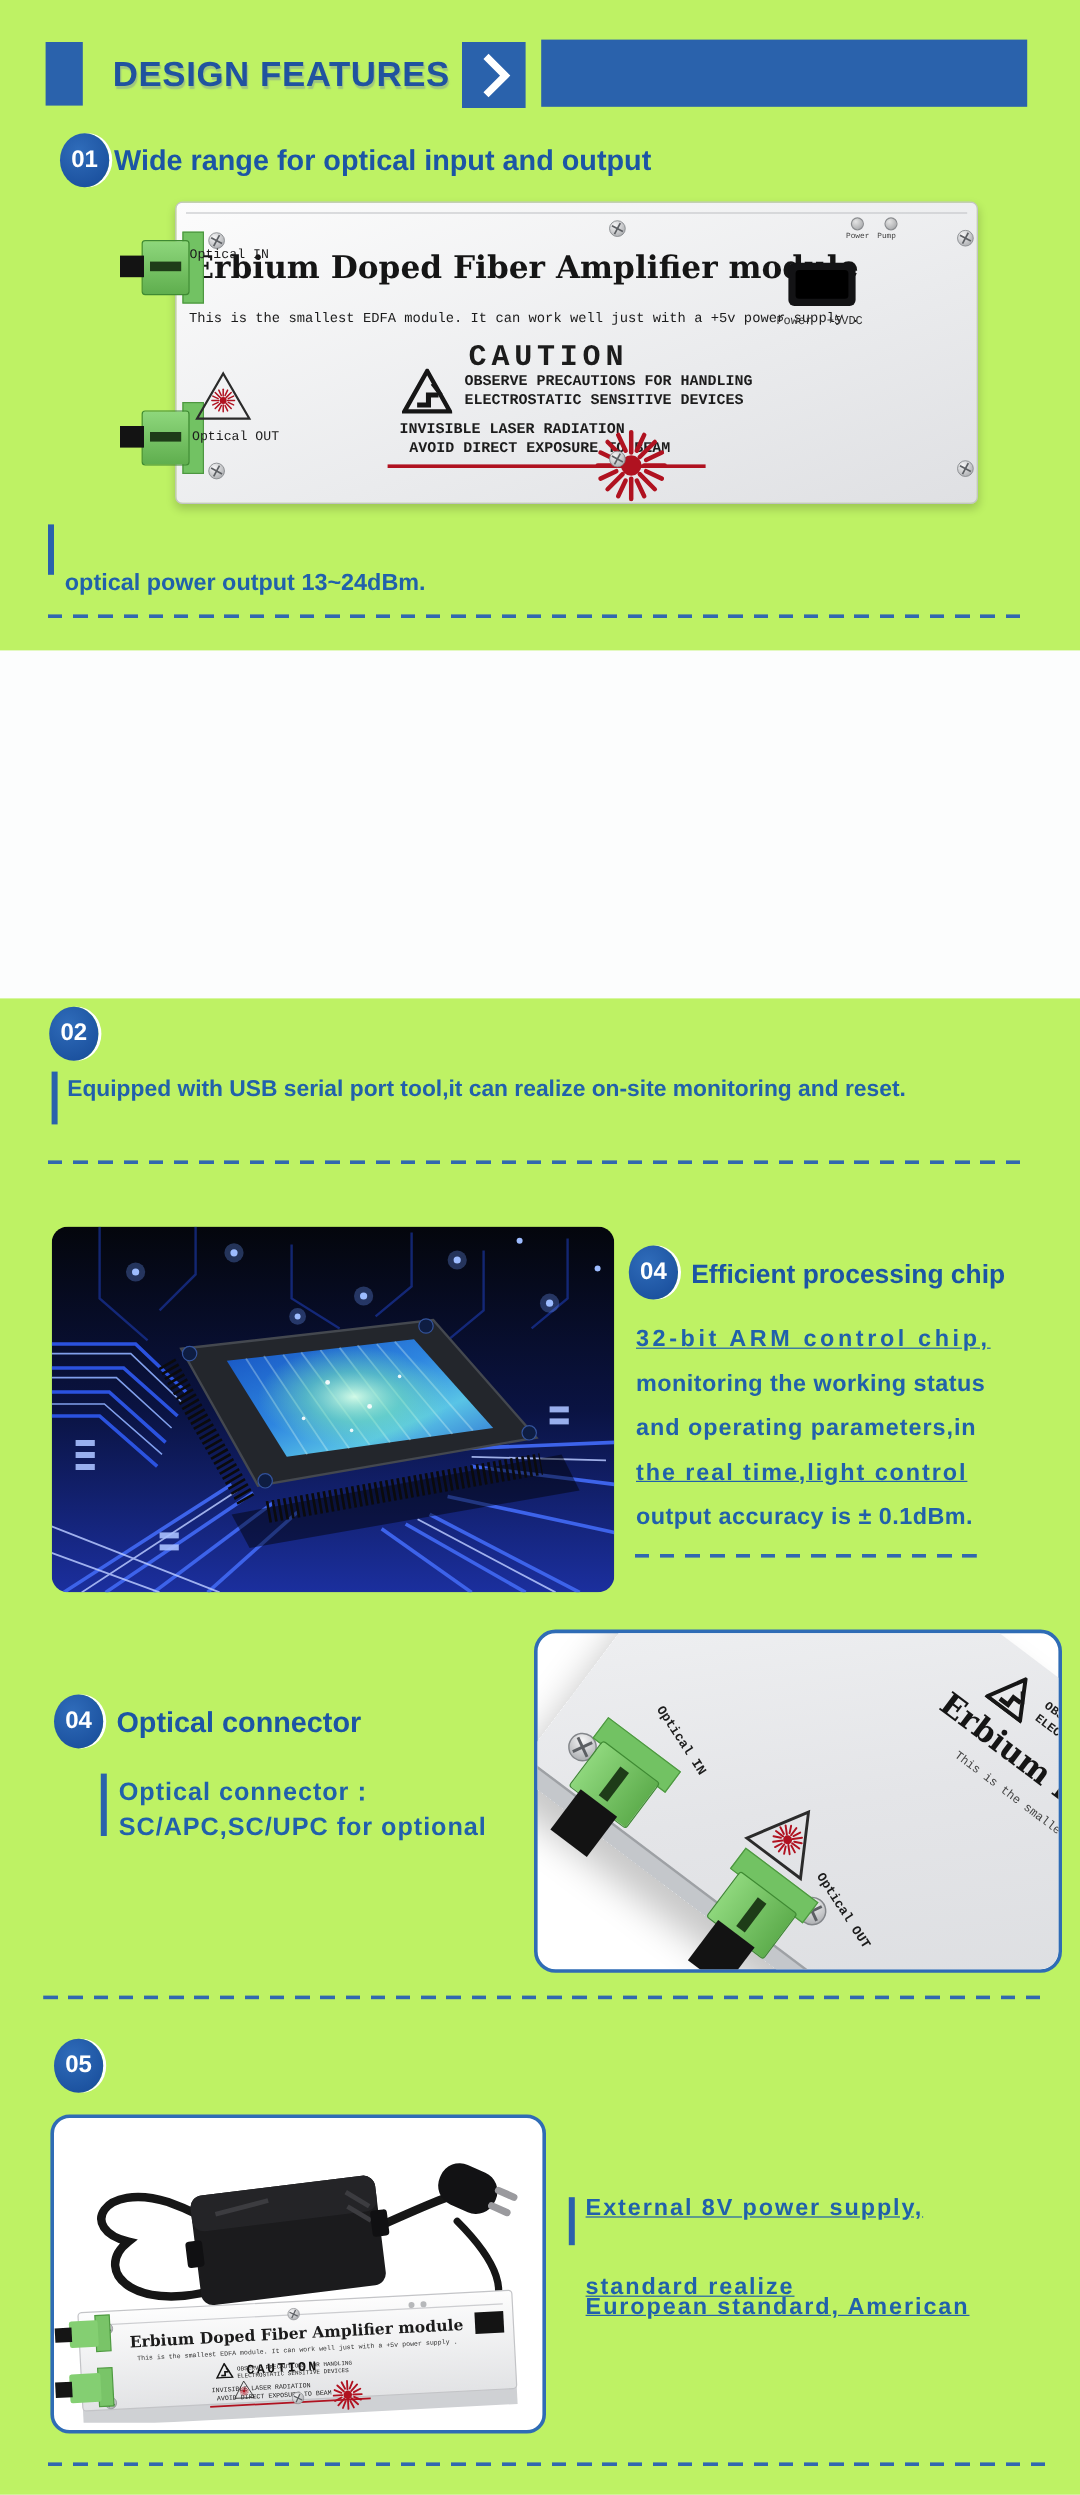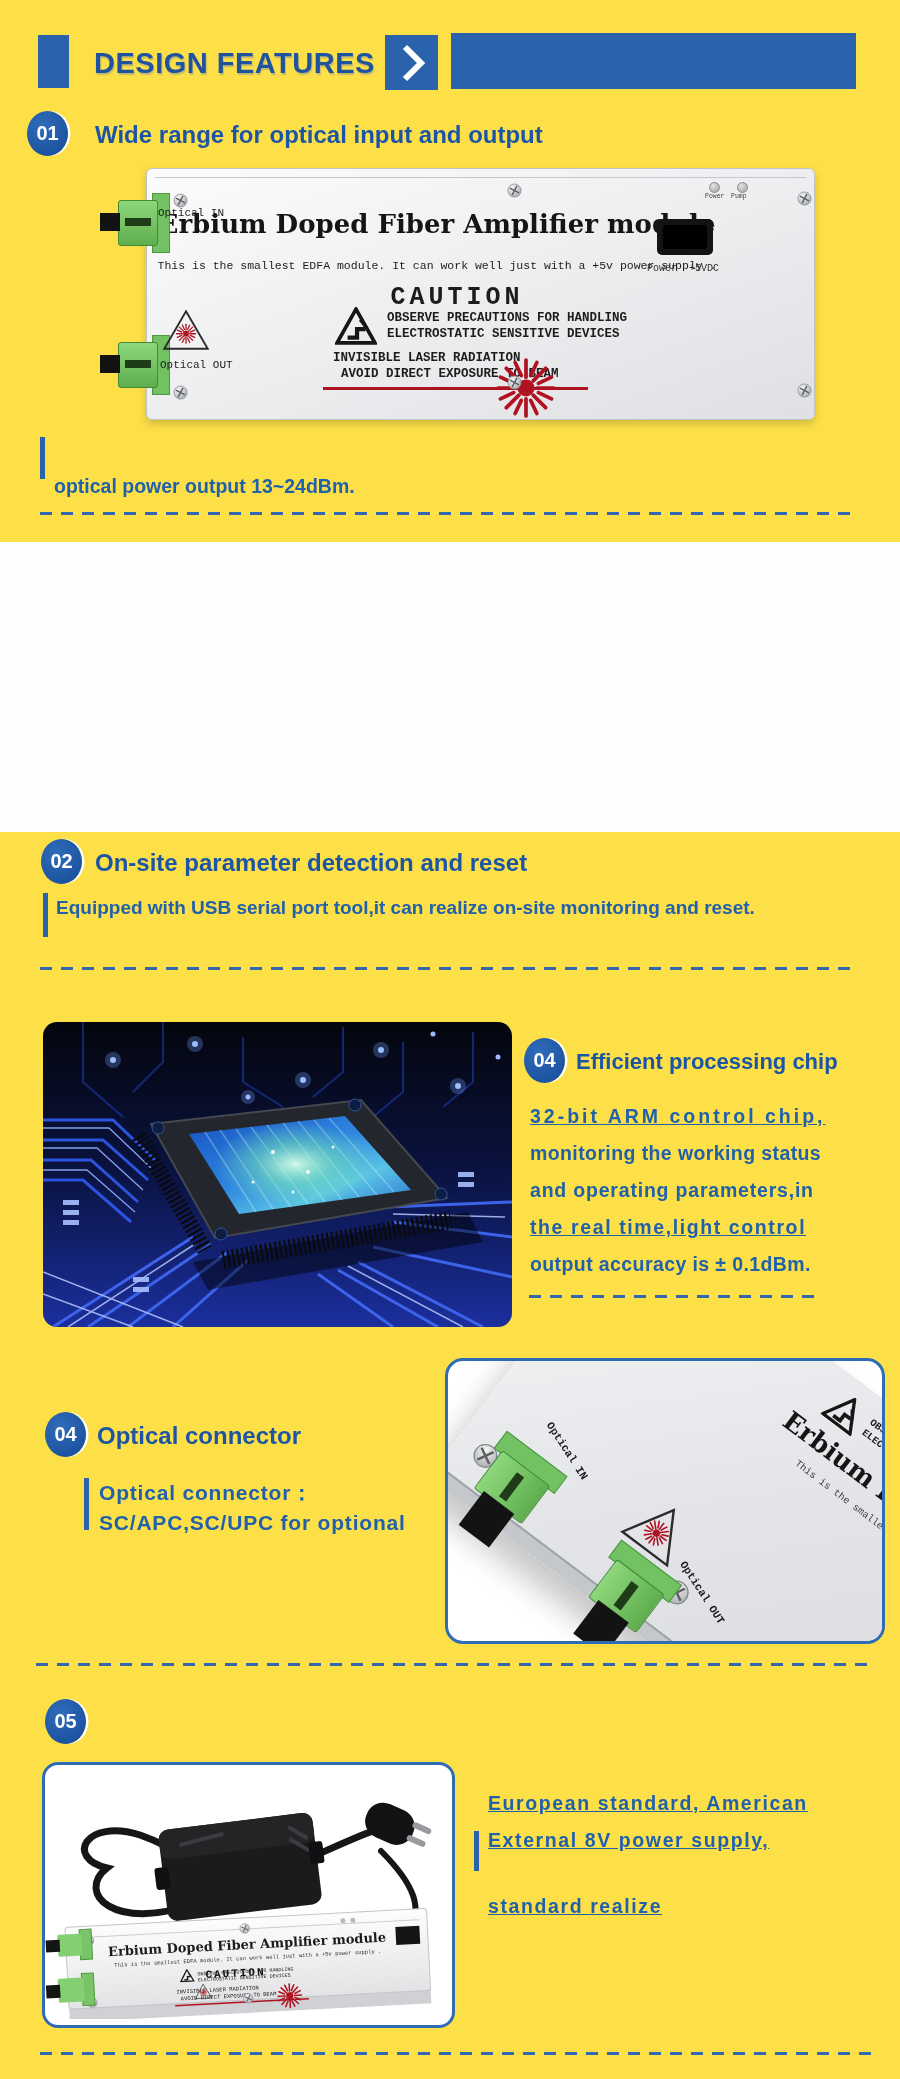--- a/index.html
+++ b/index.html
@@ -1,16 +1,16 @@
 <!DOCTYPE html>
 <html><head>
 <meta charset="utf-8">
 <style>
   html,body{margin:0;padding:0;background:#eff1f3;}
-  #page{position:relative;width:900px;height:2079px;background:#fde047;overflow:hidden;
+  #page{position:relative;width:900px;height:2079px;background:#bef264;overflow:hidden;
         font-family:"Liberation Sans",sans-serif;}
   .abs{position:absolute;}
   
   .hbar{position:absolute;background:#2a62ac;}
   .htitle{position:absolute;font-weight:bold;font-size:29px;letter-spacing:.5px;color:#20539f;
           text-shadow:1px 2px 1px rgba(110,130,165,.4);white-space:nowrap;}
   .chevbox{position:absolute;background:#2a62ac;display:flex;align-items:center;justify-content:center;}
   
   .badge{position:absolute;width:41px;height:45px;border-radius:50%;
          background:radial-gradient(circle at 38% 32%,#2f6cba,#164a97);
@@ -109,21 +109,21 @@
 
   <div class="hbar" style="left:38px;top:35px;width:31px;height:53px"></div>
   <div class="htitle" style="left:94px;top:47px">DESIGN FEATURES</div>
   <div class="chevbox" style="left:385px;top:35px;width:53px;height:55px">
     <svg width="30" height="40" viewBox="0 0 30 40">
         <polyline points="8,4 24,20 8,36" fill="none" stroke="#fff" stroke-width="6"></polyline>
       </svg>
   </div>
   <div class="hbar" style="left:451px;top:33px;width:405px;height:56px"></div>
 
-  <div class="badge" style="left:27px;top:111px">01</div>
+  <div class="badge" style="left:50px;top:111px">01</div>
   <div class="stitle" style="left:95px;top:121px">Wide range for optical input and output</div>
 
   <div class="abs" style="left:100px;top:163px;width:715px;height:262px">
     <div class="mod1">
       <span class="topline"></span>
       <div class="devt" style="left:10px;top:40px;width:560px;text-align:center;font-size:26px">Erbium Doped Fiber Amplifier module</div>
       <div class="mt" style="left:10px;top:90px;width:560px;text-align:center;font-size:11.5px">This is the smallest EDFA module. It can work well just with a +5v power supply .</div>
       <div class="mt" style="left:180px;top:114px;width:260px;text-align:center;font-size:25px;font-weight:bold;letter-spacing:4px">CAUTION</div>
       <svg class="abs" style="left:188px;top:138px" width="42" height="38" viewBox="0 0 40 36">
           <use href="#esd"></use>
@@ -192,21 +192,20 @@
 
   <div class="band">
     
     
     
     
     
   </div>
 
   <div class="badge" style="left:41px;top:839px">02</div>
-  <div class="stitle" style="left:95px;top:849px">On-site parameter detection and reset</div>
   <div class="vbar" style="left:43px;top:893px;height:44px"></div>
   <div class="btxt" style="left:56px;top:897px;font-size:19px">Equipped with USB serial port tool,it can realize on-site monitoring and reset.</div>
   <div class="dash" style="left:40px;top:967px;width:818px"></div>
 
   <div class="abs" style="left:43px;top:1022px;width:469px;height:305px;border-radius:14px;overflow:hidden">
     <svg width="469" height="305" viewBox="0 0 469 305">
       <defs>
         <linearGradient id="boardg" x1="0" y1="0" x2="0" y2="1">
           <stop offset="0" stop-color="#04060c"></stop>
             <stop offset=".5" stop-color="#0a1342"></stop>
@@ -440,18 +439,18 @@
           <rect x="36" y="200" width="12" height="32" fill="#79c468" stroke="#4f9a41"></rect>
           <rect x="12" y="204" width="26" height="24" rx="2" fill="#84cf72"></rect>
           <rect x="0" y="210" width="14" height="13" fill="#151515"></rect>
         </g>
       </g>
     </svg>
   </div>
 
   <div class="vbar" style="left:474px;top:1831px;height:40px"></div>
   <div class="btxt sp" style="left:488px;top:1829px">External 8V power supply,</div>
-  <div class="btxt sp" style="left:488px;top:1792px">European standard, American</div>
+  <div class="btxt sp" style="left:488px;top:1911px">European standard, American</div>
   <div class="btxt sp" style="left:488px;top:1895px">standard realize</div>
 
   <div class="dash" style="left:40px;top:2052px;width:835px"></div>
 
 </div>
 
 </body></html>

